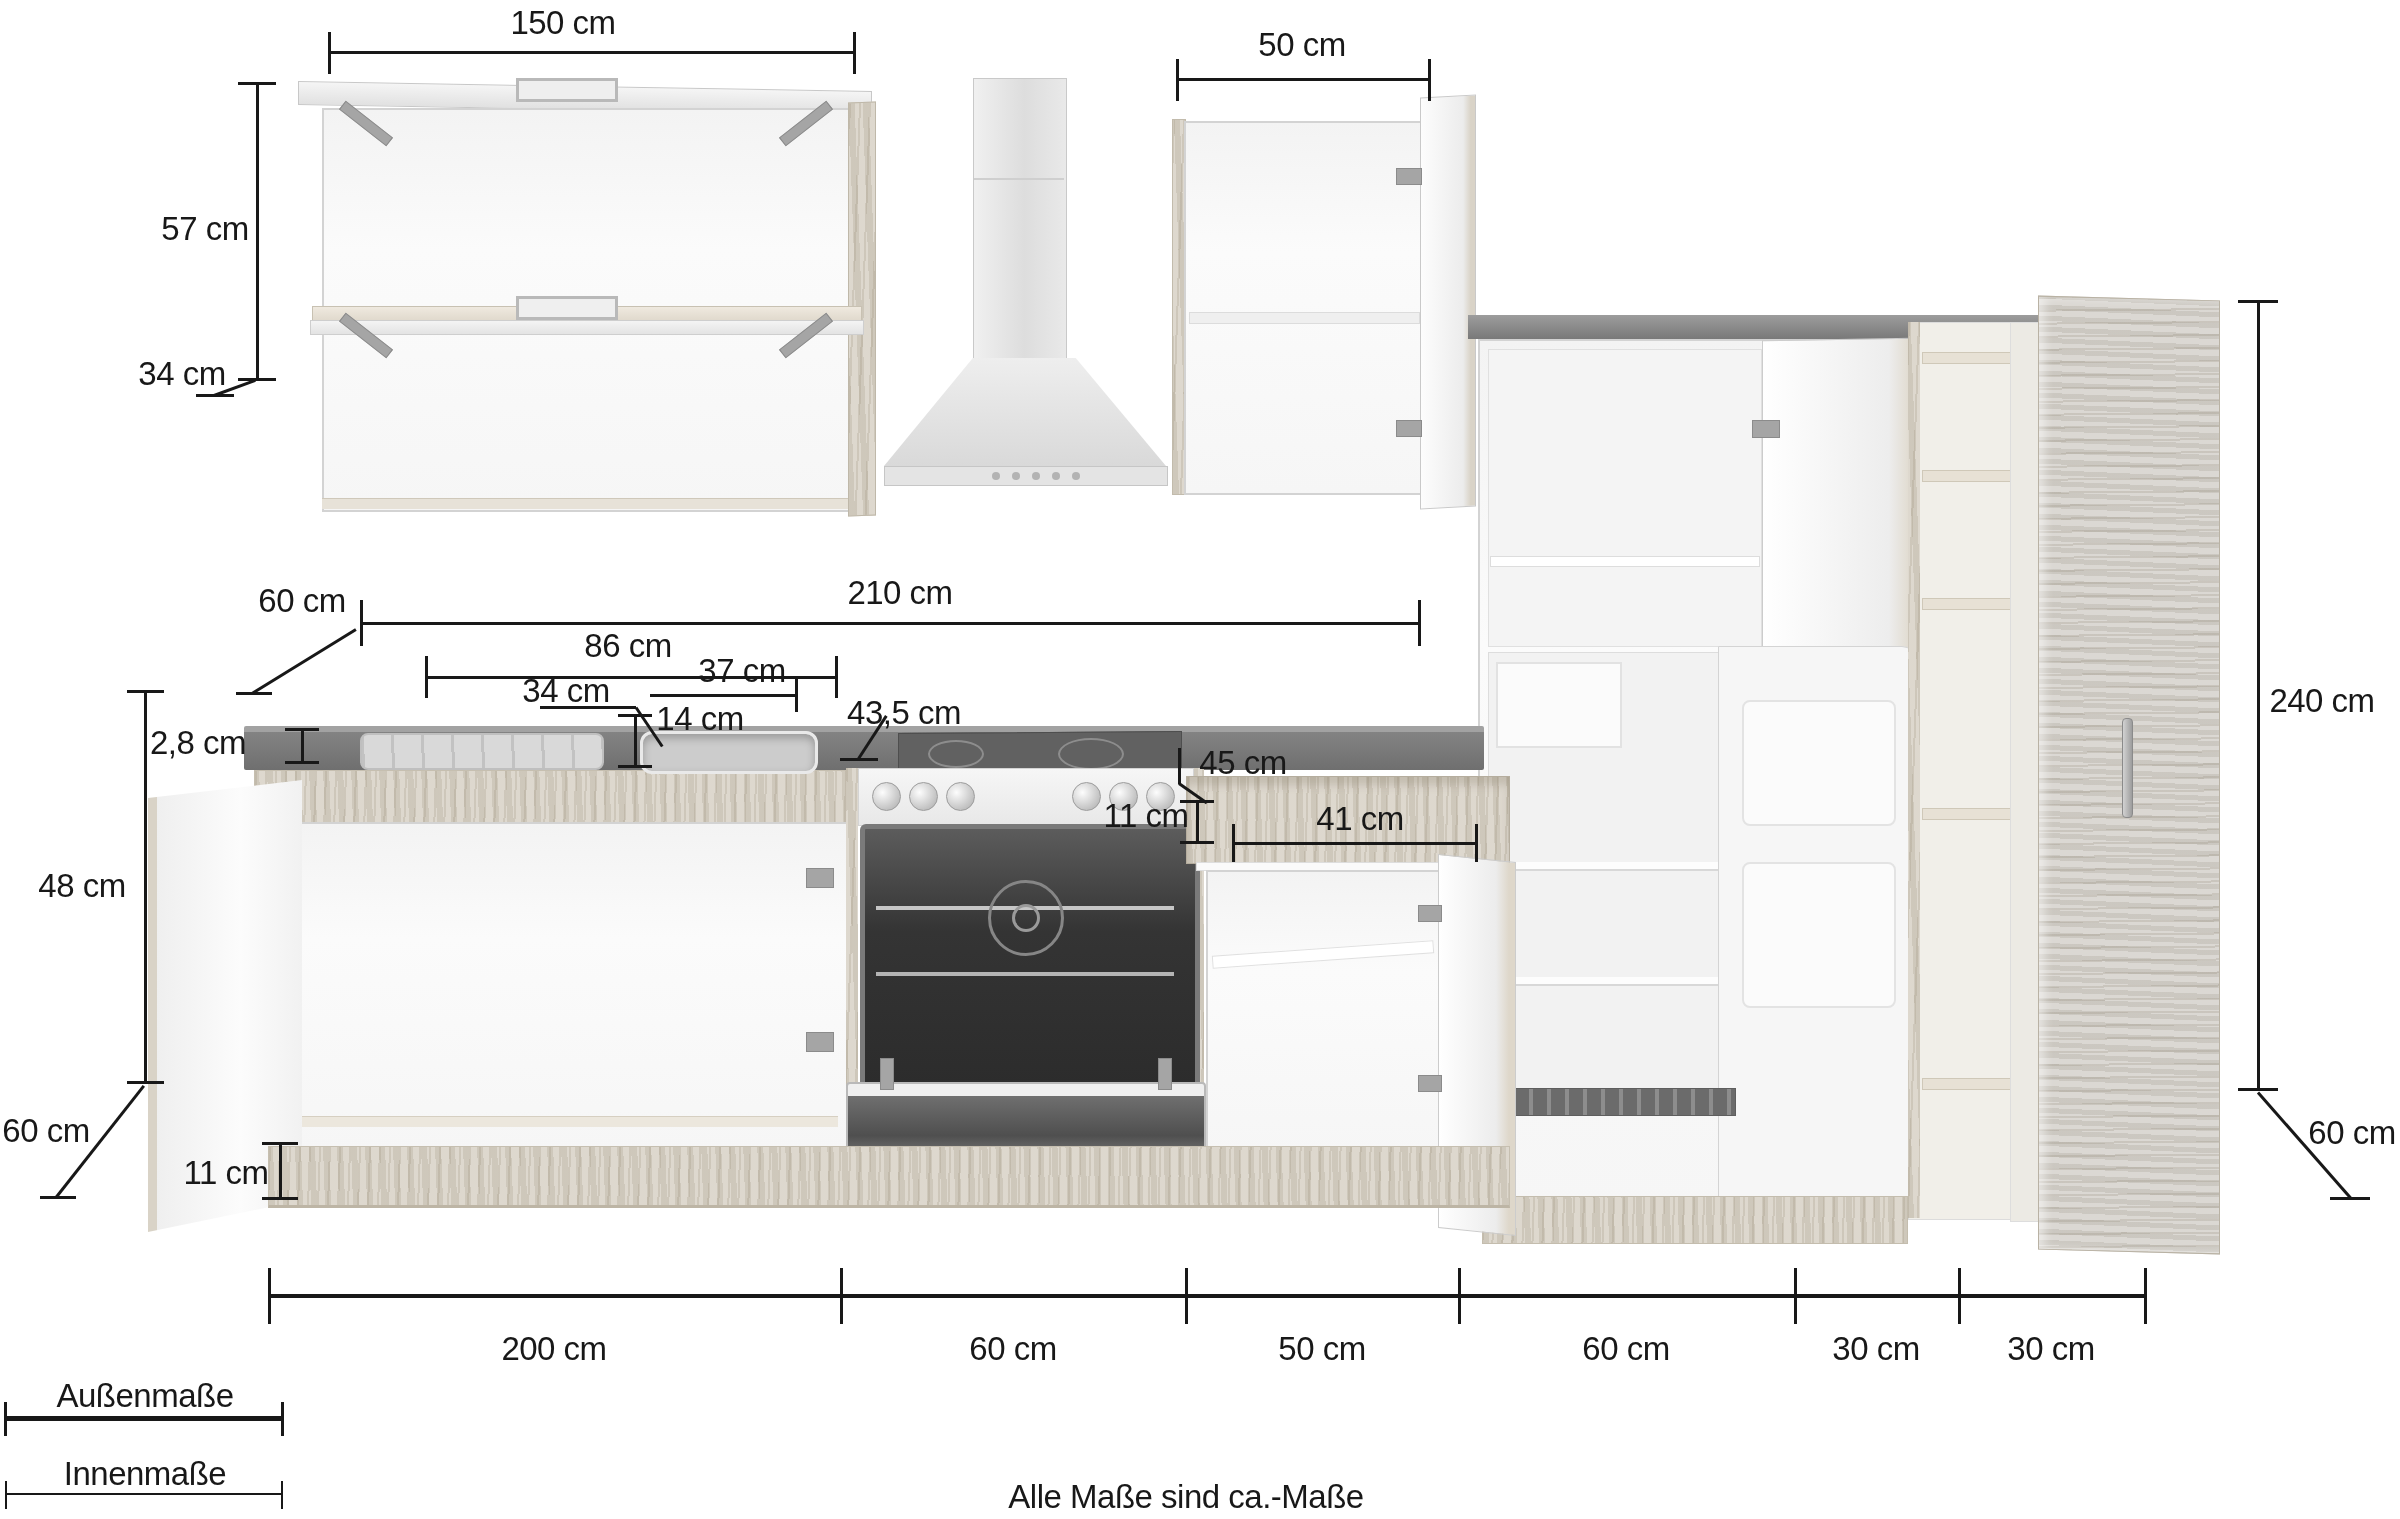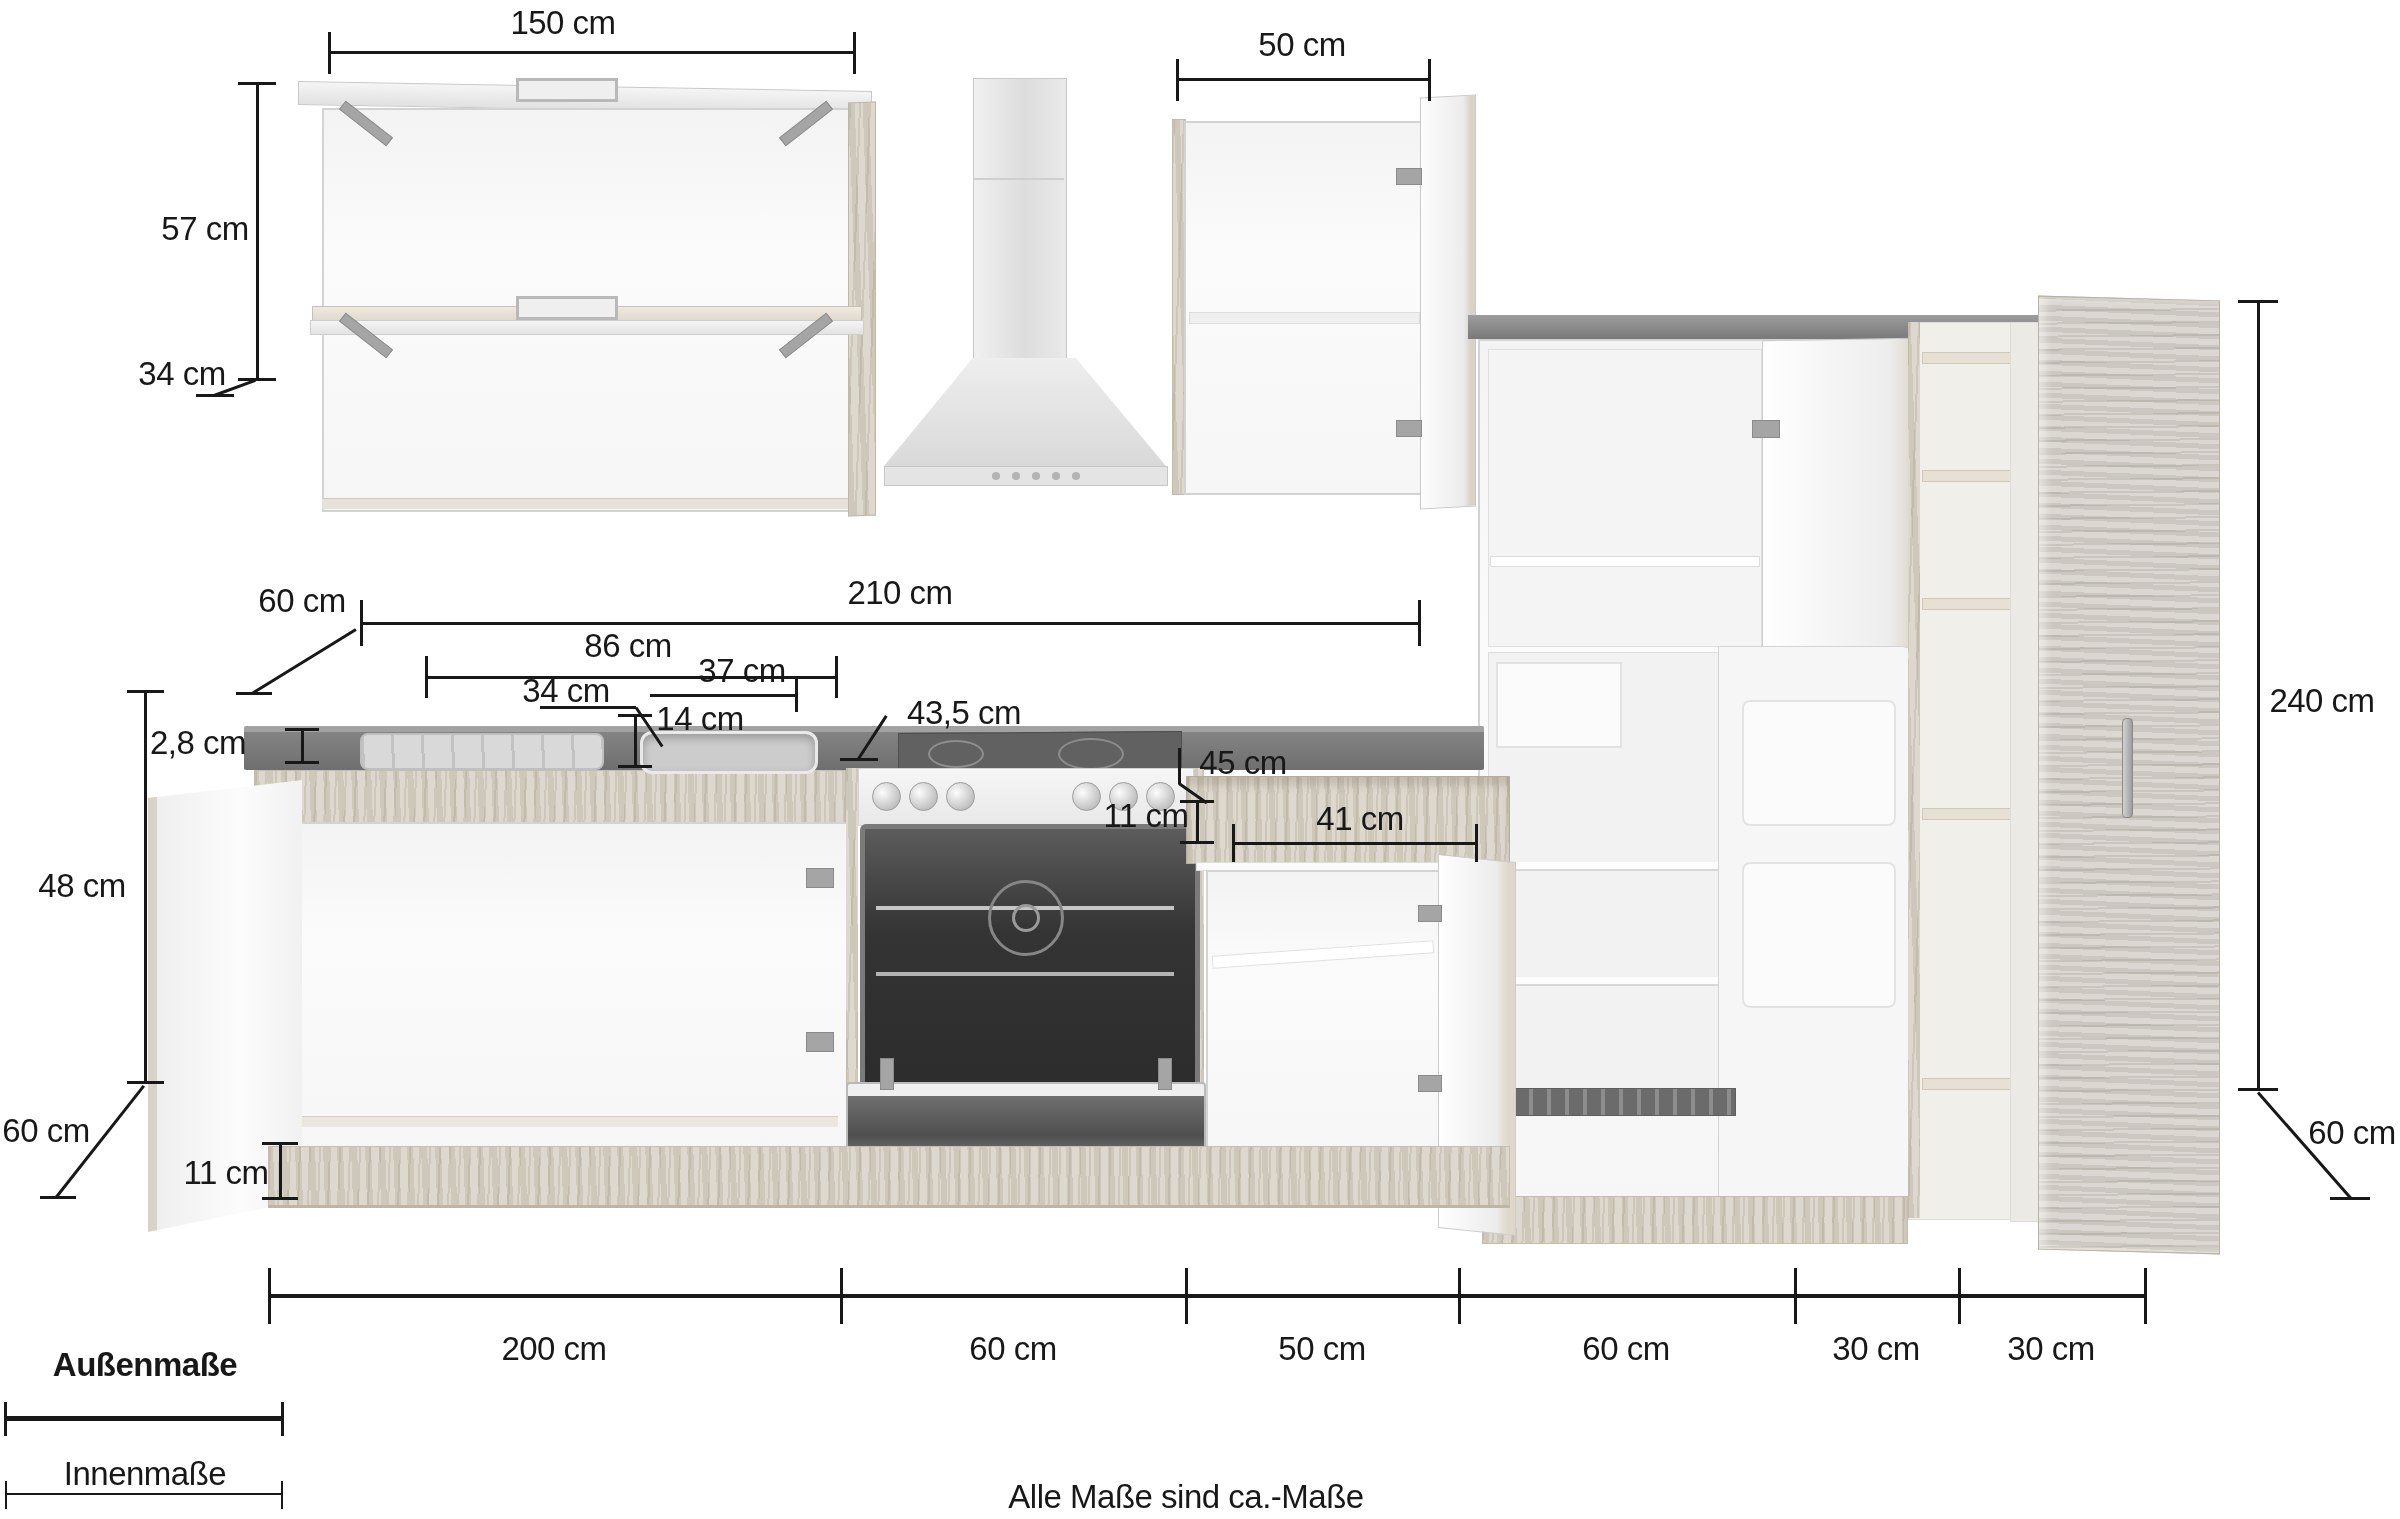--- a/index.html
+++ b/index.html
@@ -203,21 +203,21 @@
 
   <span class="lbl" style="left:742px;top:670px;">37 cm</span>
   <div class="hl" style="left:650px;top:694px;width:148px;"></div>
   <div class="vl" style="left:795px;top:678px;height:34px;"></div>
 
   <span class="lbl" style="left:700px;top:718px;">14 cm</span>
   <div class="vl" style="left:634px;top:714px;height:54px;"></div>
   <div class="hl" style="left:618px;top:714px;width:34px;"></div>
   <div class="hl" style="left:618px;top:765px;width:34px;"></div>
 
-  <span class="lbl" style="left:964px;top:712px;">43,5 cm</span>
+  <span class="lbl" style="left:904px;top:712px;">43,5 cm</span>
   <div class="diag" style="left:858px;top:758px;width:52px;transform:rotate(-57deg);"></div>
   <div class="hl" style="left:840px;top:758px;width:38px;"></div>
 
   <span class="lbl" style="left:198px;top:742px;">2,8 cm</span>
   <div class="vl" style="left:301px;top:728px;height:36px;"></div>
   <div class="hl" style="left:285px;top:728px;width:34px;"></div>
   <div class="hl" style="left:285px;top:761px;width:34px;"></div>
 
   <span class="lbl" style="left:1243px;top:762px;">45 cm</span>
   <div class="vl" style="left:1178px;top:748px;height:36px;"></div>
@@ -265,21 +265,21 @@
   <div class="vl" style="left:1958px;top:1268px;height:56px;"></div>
   <div class="vl" style="left:2144px;top:1268px;height:56px;"></div>
   <span class="lbl" style="left:554px;top:1348px;">200 cm</span>
   <span class="lbl" style="left:1013px;top:1348px;">60 cm</span>
   <span class="lbl" style="left:1322px;top:1348px;">50 cm</span>
   <span class="lbl" style="left:1626px;top:1348px;">60 cm</span>
   <span class="lbl" style="left:1876px;top:1348px;">30 cm</span>
   <span class="lbl" style="left:2051px;top:1348px;">30 cm</span>
 
   <div>
-    <span class="lbl" style="left:145px;top:1364px;font-weight:bold;">Außenmaße</span>
+    <span class="lbl" style="left:145px;top:1395px;">Außenmaße</span>
     <div class="hl" style="left:4px;top:1416px;width:280px;height:5px;"></div>
     <div class="vl" style="left:4px;top:1402px;height:34px;"></div>
     <div class="vl" style="left:281px;top:1402px;height:34px;"></div>
     <span class="lbl" style="left:145px;top:1473px;">Innenmaße</span>
     <div class="hl" style="left:5px;top:1493px;width:278px;height:2px;"></div>
     <div class="vl" style="left:5px;top:1481px;height:28px;width:2px;"></div>
     <div class="vl" style="left:281px;top:1481px;height:28px;width:2px;"></div>
   </div>
 
   <span class="lbl" style="left:1186px;top:1496px;">Alle Maße sind ca.-Maße</span>

